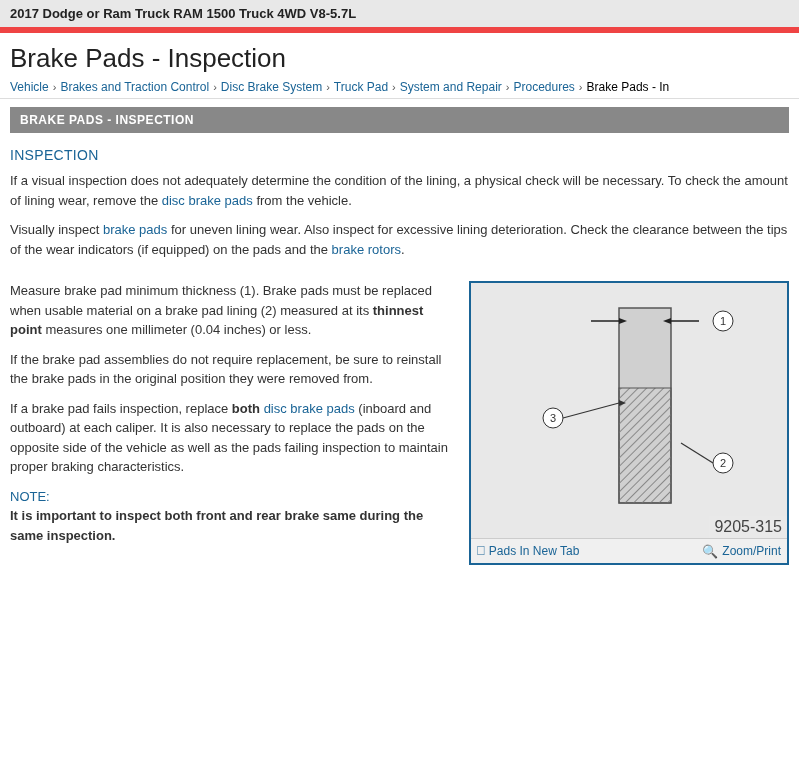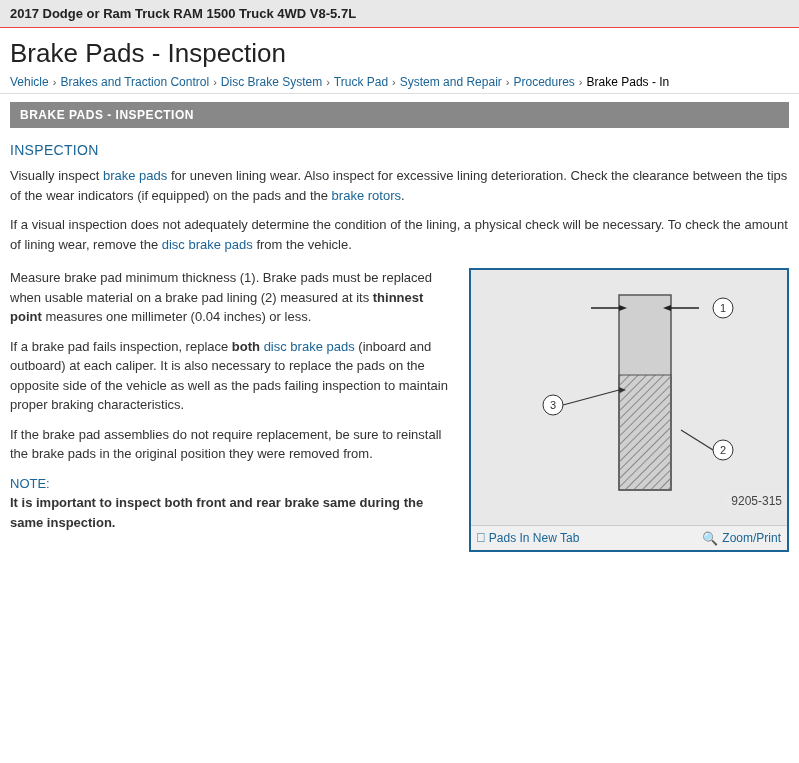--- a/index.html
+++ b/index.html
@@ -1,20 +1,20 @@
 <!DOCTYPE html>
 <html><head>
   <meta charset="utf-8">
   <style>
     * { box-sizing: border-box; margin: 0; padding: 0; }
     body { font-family: Arial, sans-serif; font-size: 13px; color: #333; background: #fff; width: 799px; }
 
     #top-bar {
       background: #e8e8e8;
-      border-bottom: 1px solid #ef4444;
+      border-bottom: 6px solid #ef4444;
       padding: 6px 10px;
       font-size: 13px;
       font-weight: bold;
       color: #222;
     }
 
     #page-header {
       padding: 10px 10px 4px 10px;
       border-bottom: 1px solid #ddd;
     }
@@ -80,21 +80,21 @@
 
     .link-text {
       color: #1a6496;
       text-decoration: none;
       cursor: pointer;
     }
 
     #diagram-section {
       display: flex;
       gap: 20px;
-      margin-top: 14px;
+      margin-top: 22px;
     }
 
     #text-column {
       flex: 1;
       font-size: 13px;
     }
 
     #text-column .para {
       margin-bottom: 10px;
       line-height: 1.5;
@@ -193,41 +193,41 @@
     <span class="crumb" style="color:#000000;">Brake Pads - In</span>
   </div>
 </div>
 
 <div id="content-area">
   <div id="section-header">BRAKE PADS - INSPECTION</div>
 
   <div id="inspection-heading">INSPECTION</div>
 
   <p class="para">
+    If a visual inspection does not adequately determine the condition of the lining, a physical check will be necessary. To check the amount of lining wear, remove the <a class="link-text">disc brake pads</a> from the vehicle.
+  </p>
+
+  <p class="para">
     Visually inspect <a class="link-text">brake pads</a> for uneven lining wear. Also inspect for excessive lining deterioration. Check the clearance between the tips of the wear indicators (if equipped) on the pads and the <a class="link-text">brake rotors</a>.
   </p>
 
-  <p class="para">
-    If a visual inspection does not adequately determine the condition of the lining, a physical check will be necessary. To check the amount of lining wear, remove the <a class="link-text">disc brake pads</a> from the vehicle.
-  </p>
-
   <div id="diagram-section">
 
     <div id="text-column">
 
       <p class="para">
         Measure brake pad minimum thickness (1). Brake pads must be replaced when usable material on a brake pad lining (2) measured at its <span class="bold-text">thinnest point</span> measures one millimeter (0.04 inches) or less.
       </p>
 
       <p class="para">
+        If the brake pad assemblies do not require replacement, be sure to reinstall the brake pads in the original position they were removed from.
+      </p>
+
+      <p class="para">
         If a brake pad fails inspection, replace <span class="bold-text">both</span> <a class="link-text">disc brake pads</a> (inboard and outboard) at each caliper. It is also necessary to replace the pads on the opposite side of the vehicle as well as the pads failing inspection to maintain proper braking characteristics.
-      </p>
-
-      <p class="para">
-        If the brake pad assemblies do not require replacement, be sure to reinstall the brake pads in the original position they were removed from.
       </p>
 
       <p class="para">
         <span class="note-heading">NOTE:</span><br>
         <span class="bold-text">It is important to inspect both front and rear brake same during the same inspection.</span>
       </p>
 
     </div>
 
     <div id="diagram-column">
@@ -263,21 +263,21 @@
             <line x1="242" y1="180" x2="210" y2="160" stroke="#333" stroke-width="1.2"></line>
 
             <circle cx="82" cy="135" r="10" fill="white" stroke="#333" stroke-width="1"></circle>
             <text x="82" y="139" text-anchor="middle" font-size="11" font-family="Arial" fill="#333">3</text>
 
             <line x1="92" y1="135" x2="148" y2="120" stroke="#333" stroke-width="1.2"></line>
             <polygon points="148,117 148,123 155,120" fill="#333"></polygon>
 
           </svg>
           
-          <div class="image-number" style="position:absolute;bottom:15px;right:0;padding:2px 5px;font-size:12px;color:#444;background:rgba(232,232,232,0.8);">9205-315</div>
+          <div class="image-number" style="position:absolute;bottom:0;right:0;padding:2px 5px;font-size:16px;color:#444;background:rgba(232,232,232,0.8);">9205-315</div>
         </div>
 
         <div id="diagram-footer">
           <div id="open-new-tab-btn">
             <span style="font-size:13px;">⎕</span>
             <span>Pads In New Tab</span>
           </div>
           <div id="zoom-print-btn">
             <span style="font-size:13px;">🔍</span>
             <span>Zoom/Print</span>

